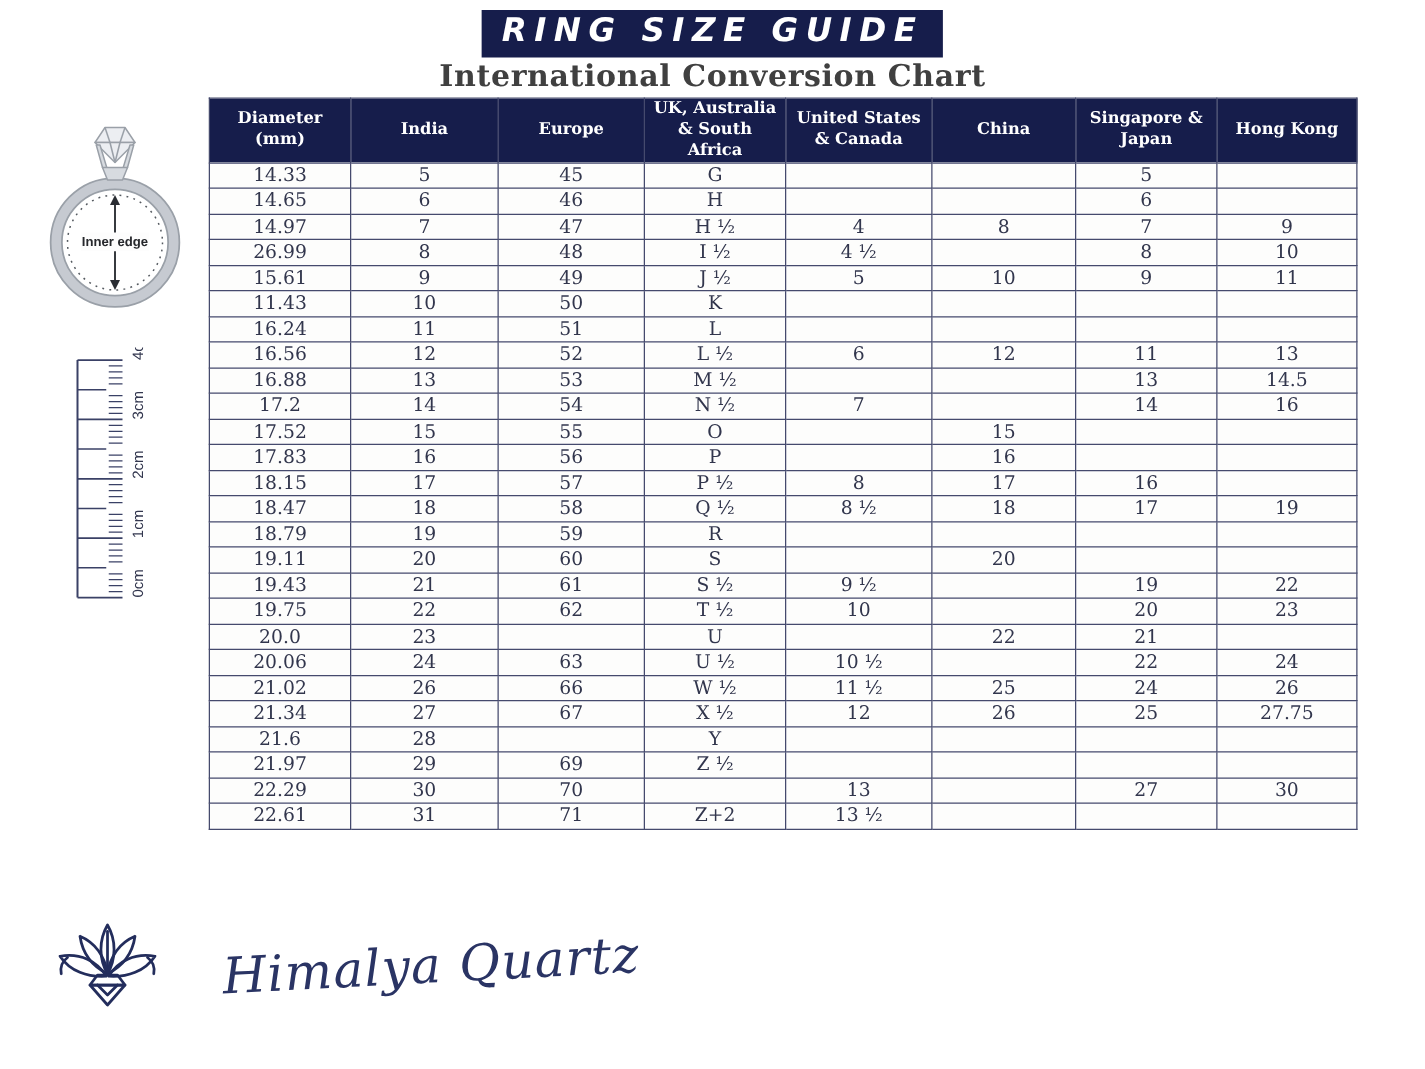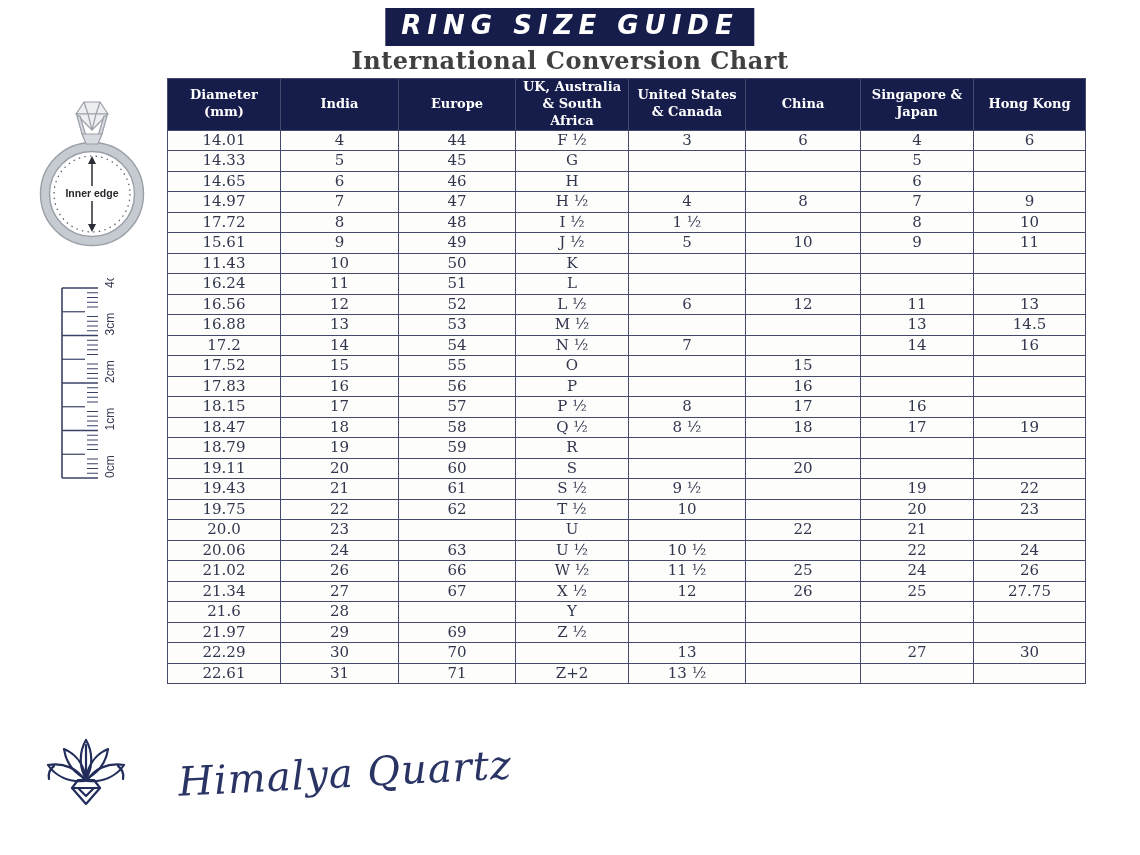--- a/index.html
+++ b/index.html
@@ -140,30 +140,20 @@
           <th>Europe</th>
           <th>UK, Australia &amp; South Africa</th>
           <th>United States &amp; Canada</th>
           <th>China</th>
           <th>Singapore &amp; Japan</th>
           <th>Hong Kong</th>
         </tr>
     </thead>
     <tbody>
         <tr>
-          <td>14.01</td>
-          <td>4</td>
-          <td>44</td>
-          <td>F ½</td>
-          <td>3</td>
-          <td>6</td>
-          <td>4</td>
-          <td>6</td>
-        </tr>
-        <tr>
           <td>14.33</td>
           <td>5</td>
           <td>45</td>
           <td>G</td>
           <td></td>
           <td></td>
           <td>5</td>
           <td></td>
         </tr>
         <tr>
@@ -180,25 +170,25 @@
           <td>14.97</td>
           <td>7</td>
           <td>47</td>
           <td>H ½</td>
           <td>4</td>
           <td>8</td>
           <td>7</td>
           <td>9</td>
         </tr>
         <tr>
-          <td>17.72</td>
+          <td>26.99</td>
           <td>8</td>
           <td>48</td>
           <td>I ½</td>
-          <td>1 ½</td>
+          <td>4 ½</td>
           <td></td>
           <td>8</td>
           <td>10</td>
         </tr>
         <tr>
           <td>15.61</td>
           <td>9</td>
           <td>49</td>
           <td>J ½</td>
           <td>5</td>

